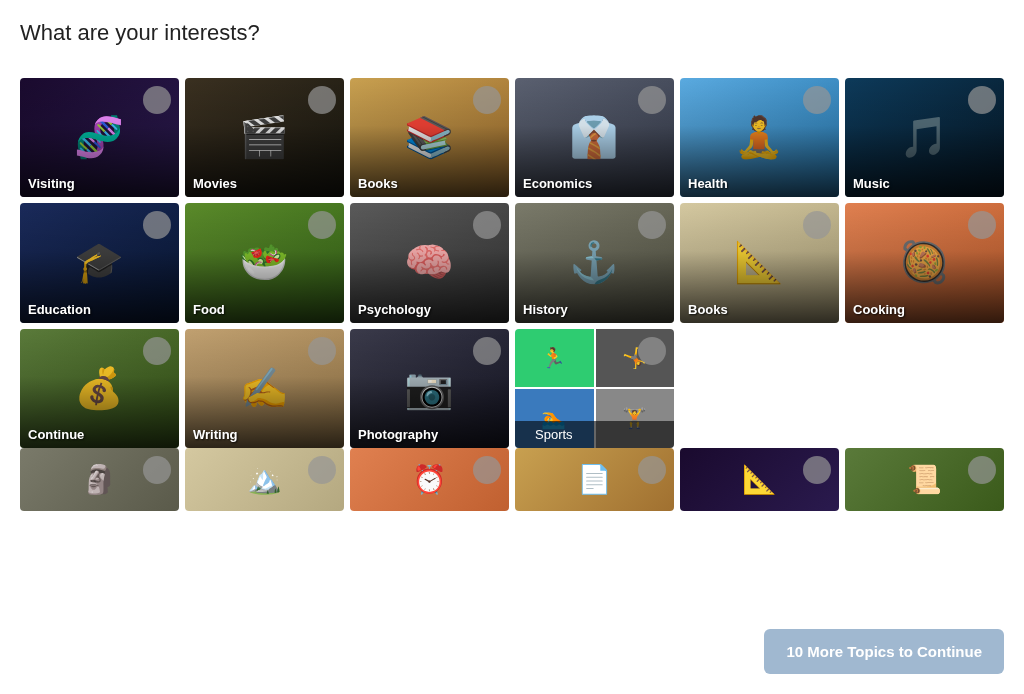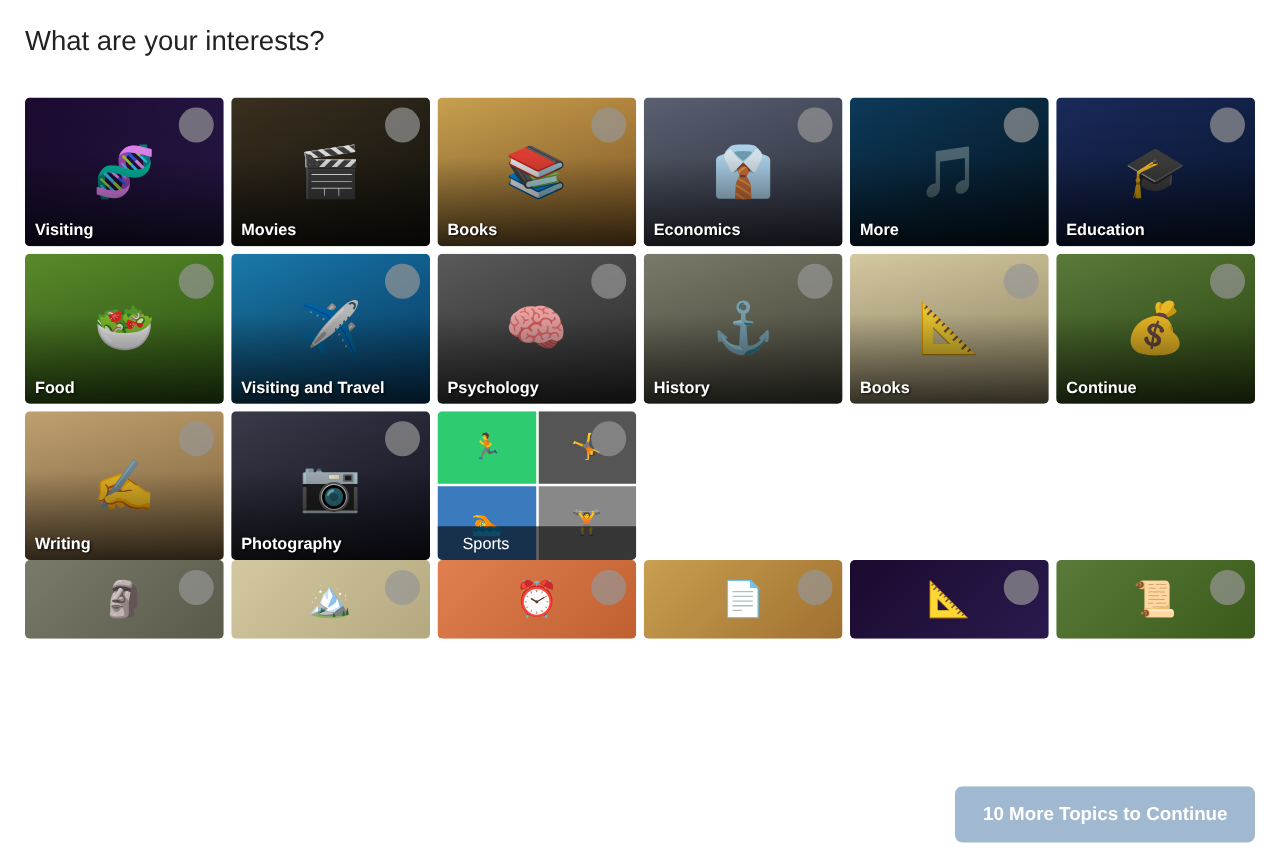--- a/index.html
+++ b/index.html
@@ -274,65 +274,72 @@
     </div>
     <div class="tile">
       <div class="tile-inner">
         <div class="tile-bg bg-business" style="display: flex; align-items: center; justify-content: center; font-size: 40px;">👔</div>
         <div class="tile-check"></div>
         <span class="tile-label">Economics</span>
       </div>
     </div>
     <div class="tile">
       <div class="tile-inner">
+        <div class="tile-bg bg-health" style="display: flex; align-items: center; justify-content: center; font-size: 40px;">🧘</div>
+        <div class="tile-check"></div>
+        <span class="tile-label">Health</span>
+      </div>
+    </div>
+    <div class="tile">
+      <div class="tile-inner">
         <div class="tile-bg bg-music" style="display: flex; align-items: center; justify-content: center; font-size: 40px;">🎵</div>
         <div class="tile-check"></div>
-        <span class="tile-label">More</span>
+        <span class="tile-label">Music</span>
       </div>
     </div>
     <div class="tile">
       <div class="tile-inner">
         <div class="tile-bg bg-education" style="display: flex; align-items: center; justify-content: center; font-size: 40px;">🎓</div>
         <div class="tile-check"></div>
         <span class="tile-label">Education</span>
       </div>
     </div>
     <div class="tile">
       <div class="tile-inner">
         <div class="tile-bg bg-food" style="display: flex; align-items: center; justify-content: center; font-size: 40px;">🥗</div>
         <div class="tile-check"></div>
         <span class="tile-label">Food</span>
       </div>
     </div>
     <div class="tile">
       <div class="tile-inner">
-        <div class="tile-bg bg-visiting" style="display: flex; align-items: center; justify-content: center; font-size: 40px;">✈️</div>
-        <div class="tile-check"></div>
-        <span class="tile-label">Visiting and Travel</span>
-      </div>
-    </div>
-    <div class="tile">
-      <div class="tile-inner">
         <div class="tile-bg bg-psychology" style="display: flex; align-items: center; justify-content: center; font-size: 40px;">🧠</div>
         <div class="tile-check"></div>
         <span class="tile-label">Psychology</span>
       </div>
     </div>
     <div class="tile">
       <div class="tile-inner">
         <div class="tile-bg bg-history" style="display: flex; align-items: center; justify-content: center; font-size: 40px;">⚓</div>
         <div class="tile-check"></div>
         <span class="tile-label">History</span>
       </div>
     </div>
     <div class="tile">
       <div class="tile-inner">
         <div class="tile-bg bg-design" style="display: flex; align-items: center; justify-content: center; font-size: 40px;">📐</div>
         <div class="tile-check"></div>
         <span class="tile-label">Books</span>
+      </div>
+    </div>
+    <div class="tile">
+      <div class="tile-inner">
+        <div class="tile-bg bg-cooking" style="display: flex; align-items: center; justify-content: center; font-size: 40px;">🥘</div>
+        <div class="tile-check"></div>
+        <span class="tile-label">Cooking</span>
       </div>
     </div>
     <div class="tile">
       <div class="tile-inner">
         <div class="tile-bg bg-economics" style="display: flex; align-items: center; justify-content: center; font-size: 40px;">💰</div>
         <div class="tile-check"></div>
         <span class="tile-label">Continue</span>
       </div>
     </div>
     <div class="tile">

